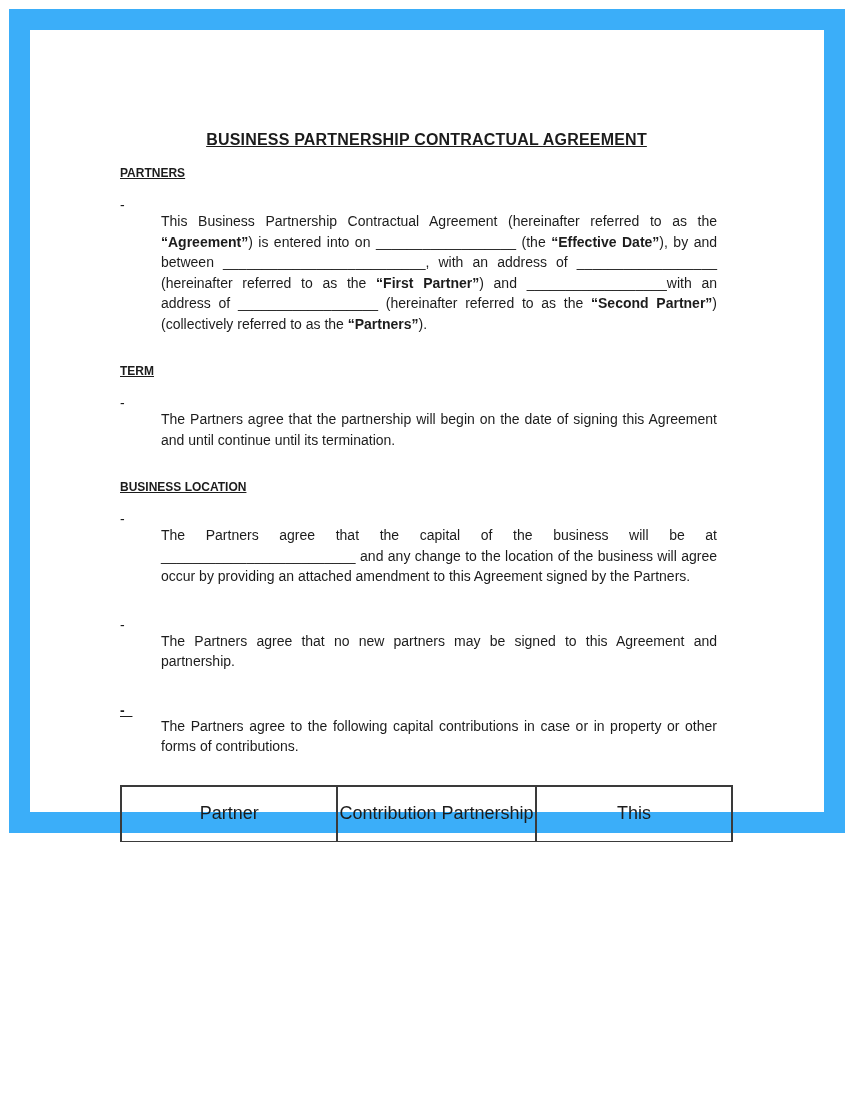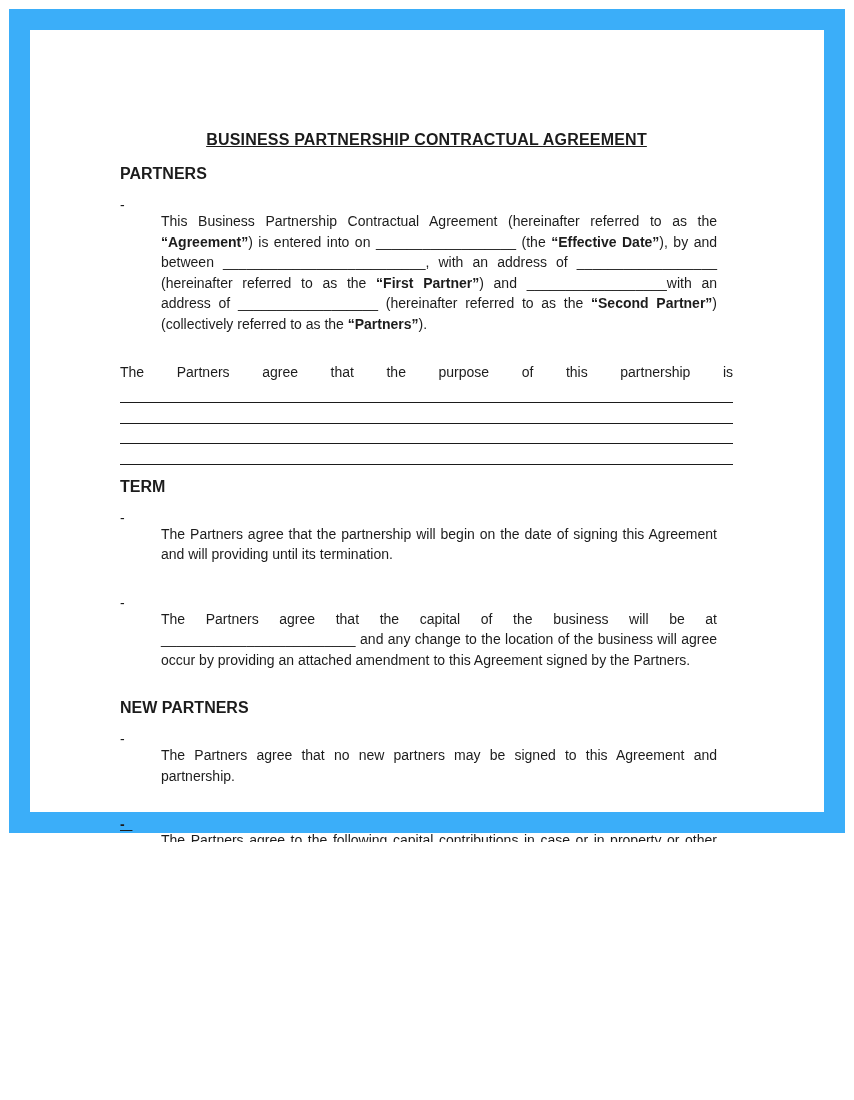--- a/index.html
+++ b/index.html
@@ -26,41 +26,42 @@
     text-align: center;
     font-weight: 700;
     font-size: 16px;
     line-height: 19px;
     letter-spacing: 0.2px;
     text-decoration: underline;
     margin: 0 0 15px 0;
   }
   .sec-heading {
     font-weight: 700;
-    font-size: 16px;
+    font-size: 12px;
     line-height: 19px;
+    text-decoration: underline;
     margin: 0 0 12px 0;
   }
   .bullet { display: flex; margin: 0 0 12px 0; }
   .bullet .marker { flex: 0 0 25px; white-space: pre; }
   .bullet .marker.underlined { text-decoration: underline; font-weight: 700; }
   .bullet .btext { flex: 1 1 auto; text-align: justify; margin: 16px; }
   .para { margin: 0 0 12px 0; }
   .lead-justify { text-align: justify; text-align-last: justify; }
   .blank-line { height: 20.5px; border-bottom: 1.5px solid #1b1b1b; }
   .contrib-table {
     width: 100%;
     border-collapse: collapse;
     table-layout: fixed;
     margin-top: 8px;
   }
   .contrib-table th, .contrib-table td {
     border: 2px solid #3a3a3a;
     font-weight: 400;
-    font-size: 14px;
+    font-size: 18px;
     text-align: center;
     vertical-align: middle;
     padding: 0;
   }
   .contrib-table th { height: 56px; }
   .contrib-table td { height: 58px; }
 </style>
 </head>
 <body>
 
@@ -69,42 +70,33 @@
   <div class="page">
 
     <h1 class="doc-title">BUSINESS PARTNERSHIP CONTRACTUAL AGREEMENT</h1>
 
     <h2 class="sec-heading">PARTNERS</h2>
     <div class="bullet">
       <span class="marker">-</span>
       <p class="btext"><span>This Business Partnership Contractual Agreement (hereinafter referred to as the </span><span style="font-weight: 700;">“Agreement”</span><span>) is entered into on </span><span>__________________</span><span> (the </span><span style="font-weight: 700;">“Effective Date”</span><span>), by and between </span><span>__________________________</span><span>, with an address of </span><span>__________________</span><span> (hereinafter referred to as the </span><span style="font-weight: 700;">“First Partner”</span><span>) and </span><span>__________________</span><span>with an address of </span><span>__________________</span><span> (hereinafter referred to as the </span><span style="font-weight: 700;">“Second Partner”</span><span>) (collectively referred to as the </span><span style="font-weight: 700;">“Partners”</span><span>).</span></p>
     </div>
 
-    <div class="para">
-      <div class="lead-justify">The Partners agree that the purpose of this partnership is</div>
-      <div>
-          <div class="blank-line"></div>
-          <div class="blank-line"></div>
-          <div class="blank-line"></div>
-          <div class="blank-line"></div>
-        </div>
-    </div>
 
     <h2 class="sec-heading">TERM</h2>
     <div class="bullet">
       <span class="marker">-</span>
-      <p class="btext"><span>The Partners agree that the partnership will begin on the date of signing this Agreement and will providing until its termination.</span></p>
+      <p class="btext"><span>The Partners agree that the partnership will begin on the date of signing this Agreement and until continue until its termination.</span></p>
     </div>
 
+    <h2 class="sec-heading">BUSINESS LOCATION</h2>
     <div class="bullet">
       <span class="marker">-</span>
       <p class="btext"><span>The Partners agree that the capital of the business will be at </span><span>_________________________</span><span> and any change to the location of the business will agree occur by providing an attached amendment to this Agreement signed by the Partners.</span></p>
     </div>
 
-    <h2 class="sec-heading">NEW PARTNERS</h2>
     <div class="bullet">
       <span class="marker">-</span>
       <p class="btext"><span>The Partners agree that no new partners may be signed to this Agreement and partnership.</span></p>
     </div>
 
     <div class="bullet">
       <span class="marker underlined">-  </span>
       <p class="btext"><span>The Partners agree to the following capital contributions in case or in property or other forms of contributions.</span></p>
     </div>
 

